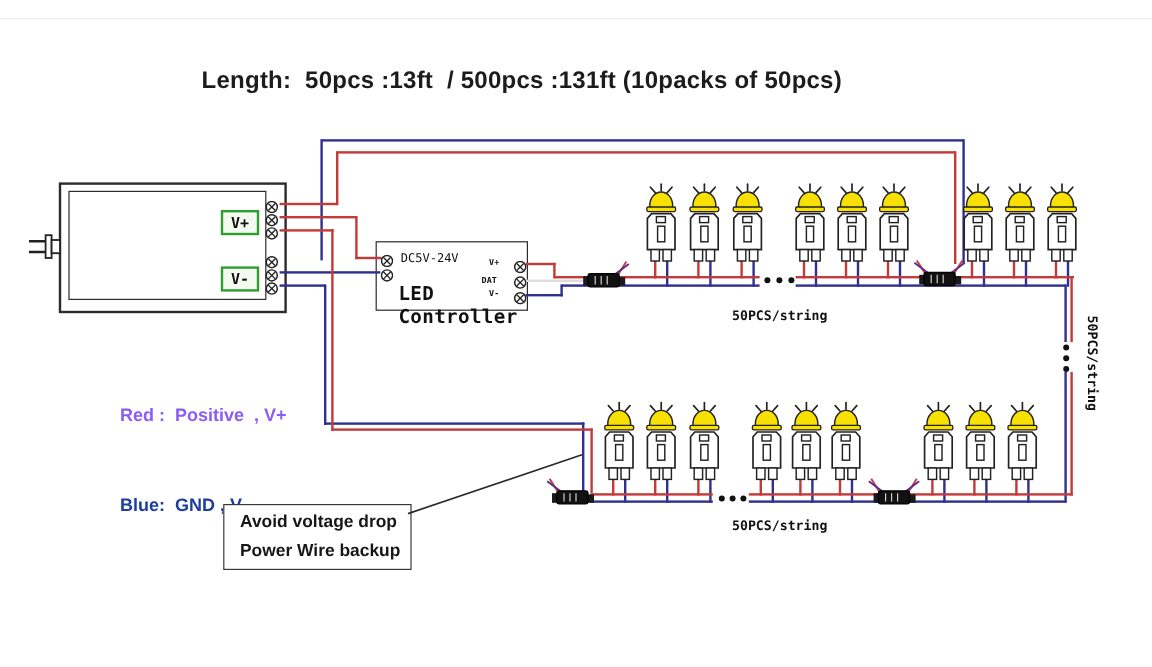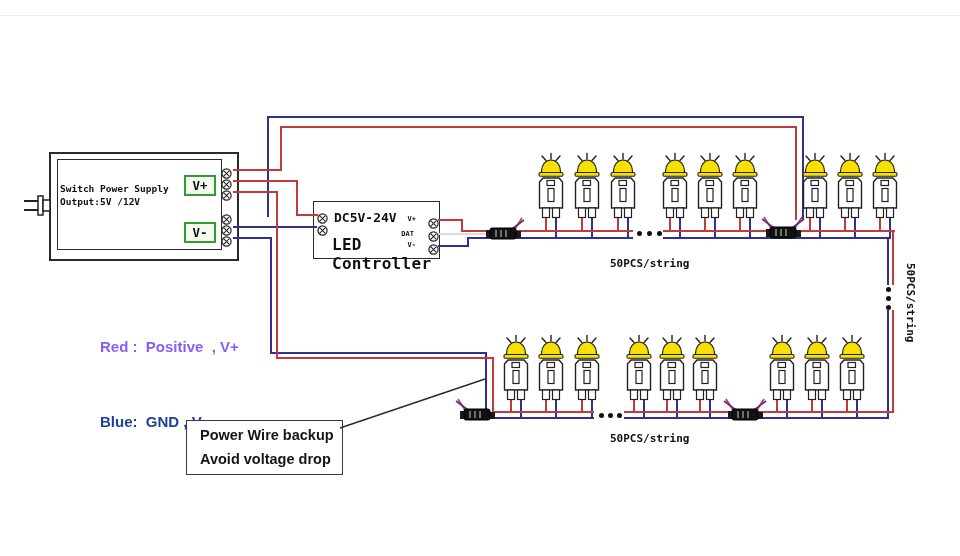--- a/index.html
+++ b/index.html
@@ -15,21 +15,21 @@
   .psu{position:absolute;left:49px;top:152px;width:186px;height:105px;border:2px solid #2b2b2b;background:#fff;}
   .psu-inner{position:absolute;left:6px;top:5px;width:163px;height:89px;border:1.5px solid #2b2b2b;}
   .psu-text{position:absolute;left:9px;top:28px;font-family:"DejaVu Sans Mono",monospace;
             font-size:9.5px;font-weight:700;color:#111;line-height:13px;white-space:pre;}
   .green-label{position:absolute;width:28px;height:17px;border:2px solid #2f9e2f;background:#f4faf0;
                font-family:"DejaVu Sans Mono",monospace;font-size:12.5px;font-weight:700;color:#111;
                text-align:center;line-height:17px;}
 
   
   .ctrl{position:absolute;left:313px;top:201px;width:125px;height:56px;border:1.5px solid #2b2b2b;background:#fff;}
-  .ctrl-l1{position:absolute;left:20px;top:8px;font-family:"DejaVu Sans Mono",monospace;font-size:13px;font-weight:700;color:#111;text-align:center;}
+  .ctrl-l1{position:absolute;left:20px;top:8px;font-family:"DejaVu Sans Mono",monospace;font-size:10px;font-weight:400;color:#111;text-align:center;}
   .ctrl-l2{position:absolute;left:18px;top:33px;font-family:"DejaVu Sans Mono",monospace;font-size:16px;font-weight:700;color:#111;letter-spacing:.3px;}
   .out-label{position:absolute;width:16px;text-align:right;font-family:"DejaVu Sans Mono",monospace;
              font-size:7px;font-weight:700;color:#111;}
 
   
   .legend{position:absolute;left:100px;top:284px;font-size:15px;font-weight:700;line-height:25px;white-space:pre;}
 
   
   .note{position:absolute;left:186px;top:420px;width:155px;height:53px;border:1.5px solid #3a3a3a;background:#fff;}
   .note div{margin:5px 0 0 13px;font-size:14.5px;font-weight:700;color:#161616;line-height:19px;}
@@ -43,25 +43,24 @@
   .conn{position:absolute;width:48px;height:30px;}
   .terminal{position:absolute;width:11px;height:11px;}
   .overlay{position:absolute;left:0;top:0;pointer-events:none;}
 </style>
 </head>
 <body>
 
 <div class="stage">
   <div class="hairline"></div>
 
+  <div class="title">Length:  50pcs :13ft  / 500pcs :131ft (10packs of 50pcs)</div>
 
   <div class="psu">
     <div class="psu-inner"></div>
-    <div class="psu-text"><span>Switch Power Supply</span>
-<span>Output:5V /12V</span></div>
     <div class="green-label" style="left:133px;top:21px;">V+</div>
     <div class="green-label" style="left:133px;top:68px;">V-</div>
   </div>
   <svg class="abs" style="left:24px;top:191px;" width="28" height="28" viewBox="0 0 28 28">
     <line x1="0" y1="10" x2="14" y2="10" stroke="#222" stroke-width="2"></line>
     <line x1="0" y1="19" x2="14" y2="19" stroke="#222" stroke-width="2"></line>
     <rect x="14" y="5" width="5" height="19" fill="#fff" stroke="#222" stroke-width="1.5"></rect>
     <rect x="19" y="9" width="7" height="11" fill="#fff" stroke="#222" stroke-width="1.5"></rect>
   </svg>
 
@@ -72,22 +71,22 @@
     <div class="out-label" style="left:84px;top:28px;">DAT</div>
     <div class="out-label" style="left:86px;top:39px;">V-</div>
   </div>
 
   <div class="legend">
     <div id="leg0" style="color: #8b5cf6;">Red :  Positive  , V+</div>
     <div id="leg1" style="color: rgb(29, 63, 156);">Blue:  GND , V-</div>
   </div>
 
   <div class="note">
+    <div>Avoid voltage drop</div>
     <div>Power Wire backup</div>
-    <div>Avoid voltage drop</div>
   </div>
 
   <div class="string-label" style="left:610px;top:257px;">50PCS/string</div>
   <div class="string-label" style="left:610px;top:432px;">50PCS/string</div>
   <div class="string-label vert" style="left:904px;top:263px;">50PCS/string</div>
 
   <div id="gen">
       <div class="wire" style="left:268px;top:116px;width:535px;height:2px;background:#30308f"></div>
       <div class="wire" style="left:267px;top:116px;width:2px;height:101px;background:#30308f"></div>
       <div class="wire" style="left:802px;top:116px;width:2px;height:104px;background:#30308f"></div>

